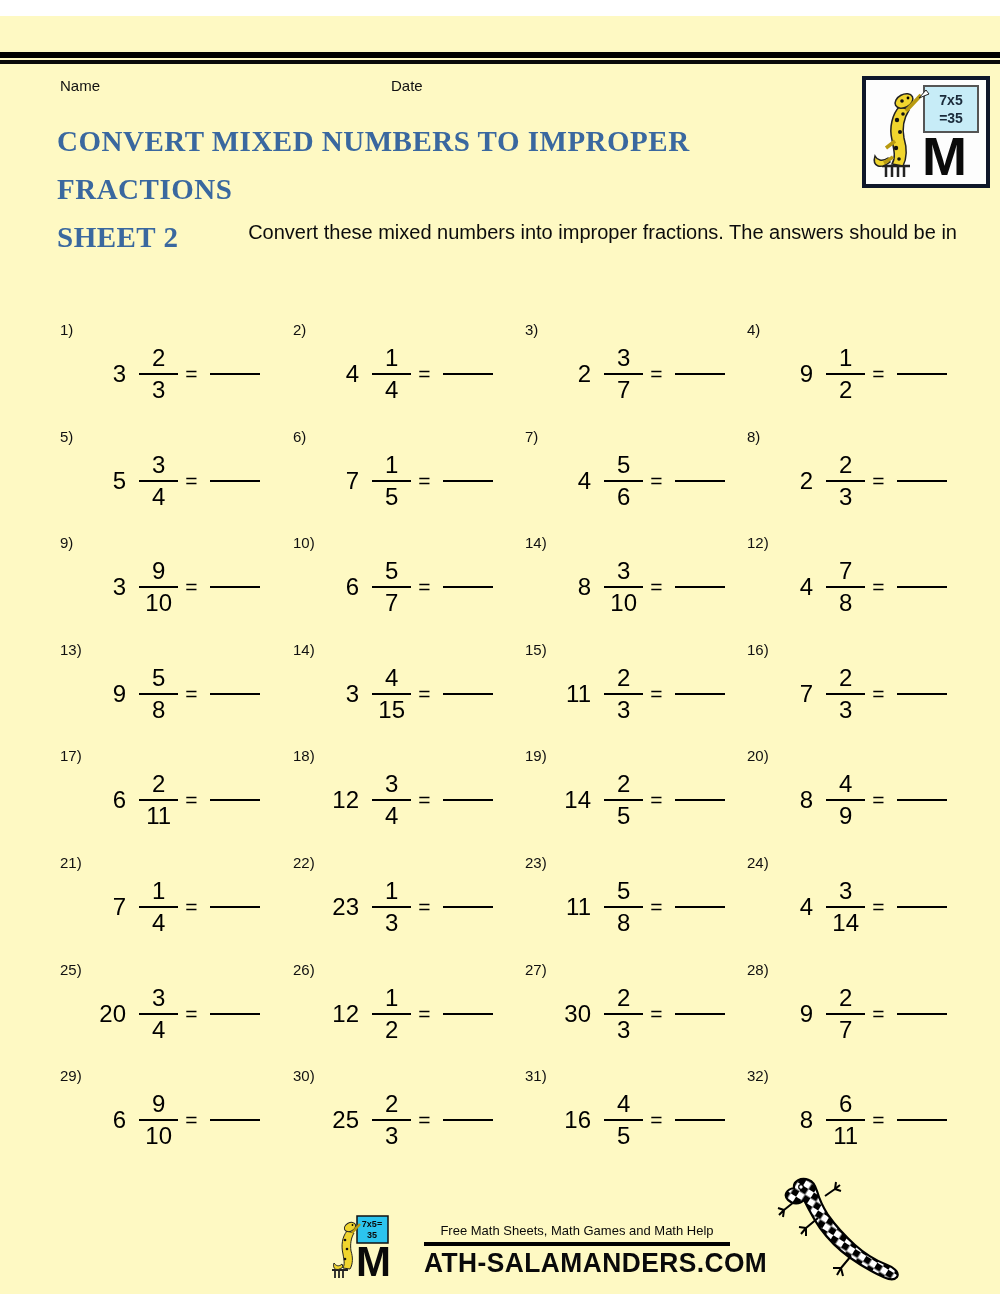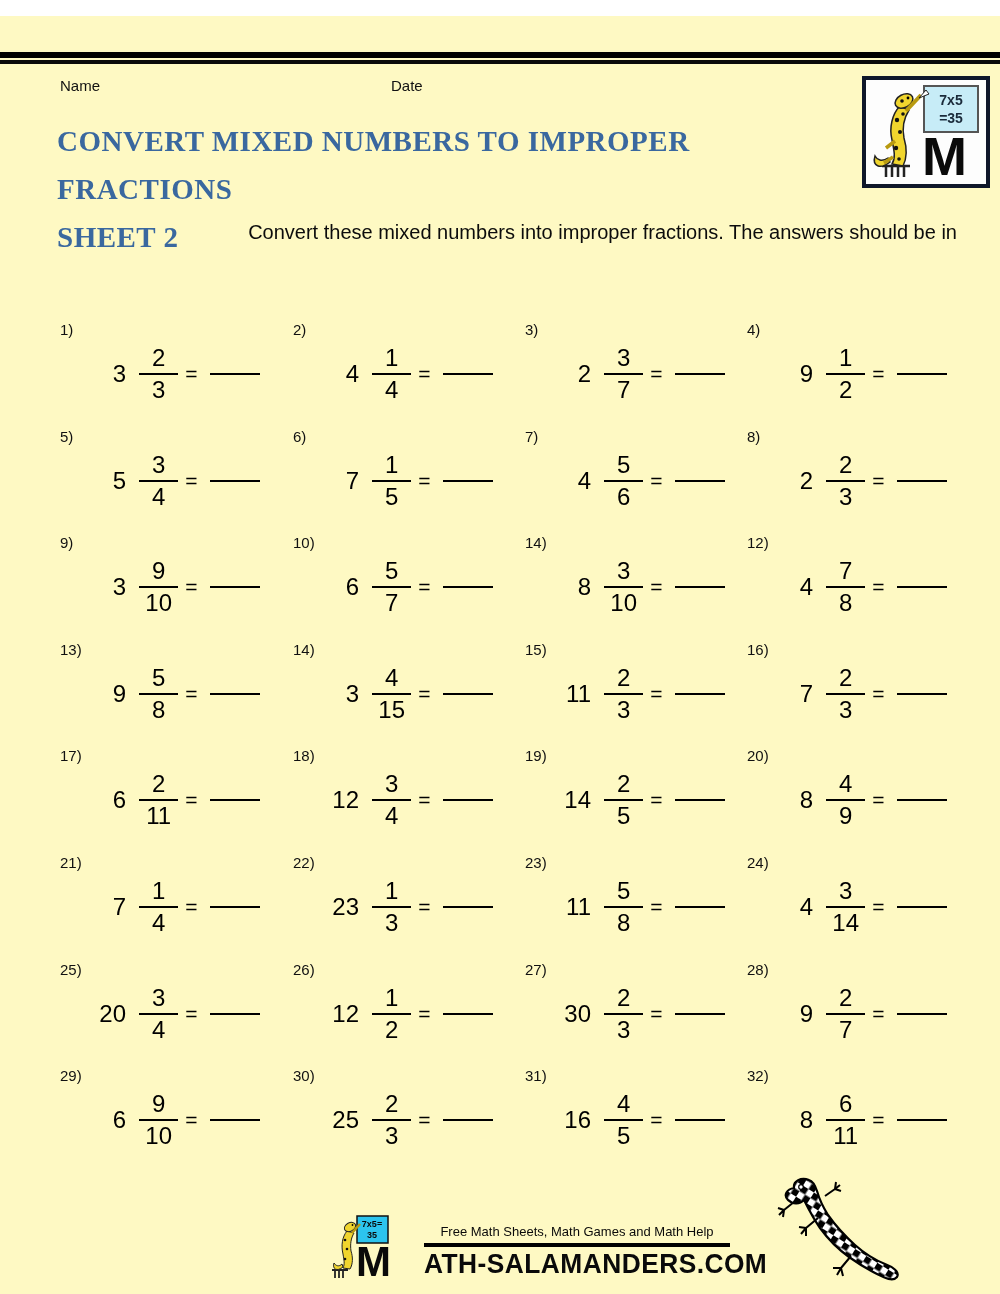--- a/index.html
+++ b/index.html
@@ -22,21 +22,21 @@
   .problem{position:relative;}
   .plabel{font-size:15px;height:21px;color:#111;}
   .expr{display:flex;align-items:center;padding-left:24px;margin-top:3px;}
   .whole{min-width:42px;text-align:right;font-size:24px;margin-right:13px;}
   .frac{display:inline-grid;justify-items:center;}
   .num{grid-row:1;padding:0 13px 2px;font-size:24px;line-height:26px;}
   .fbar{grid-row:2;justify-self:stretch;height:2px;background:#000;}
   .den{grid-row:3;padding-top:2px;font-size:24px;line-height:26px;}
   .eq{font-size:21px;margin:0 8px 0 7px;}
   .blank{width:50px;height:2px;background:#000;margin-left:4px;}
-  .footer-brand{position:absolute;left:330px;top:1198px;display:flex;align-items:flex-end;}
+  .footer-brand{position:absolute;left:330px;top:1198px;display:flex;align-items:center;}
   .brand-text{margin-left:2px;width:306px;}
   .tagline{font-size:13px;font-weight:normal;text-align:center;padding-top:8px;color:#0a0a0a;}
   .brand-rule{height:4px;background:#000;margin-top:4px;}
   .site{font-size:28px;font-weight:bold;letter-spacing:0.5px;margin-top:1px;
         transform:scaleX(0.94);transform-origin:left;white-space:nowrap;color:#0a0a0a;
         font-family:"Liberation Sans",sans-serif;}
   .lizard{position:absolute;left:763px;top:1160px;}
   svg text{font-family:"Liberation Sans",sans-serif;}
 </style>
 </head>

